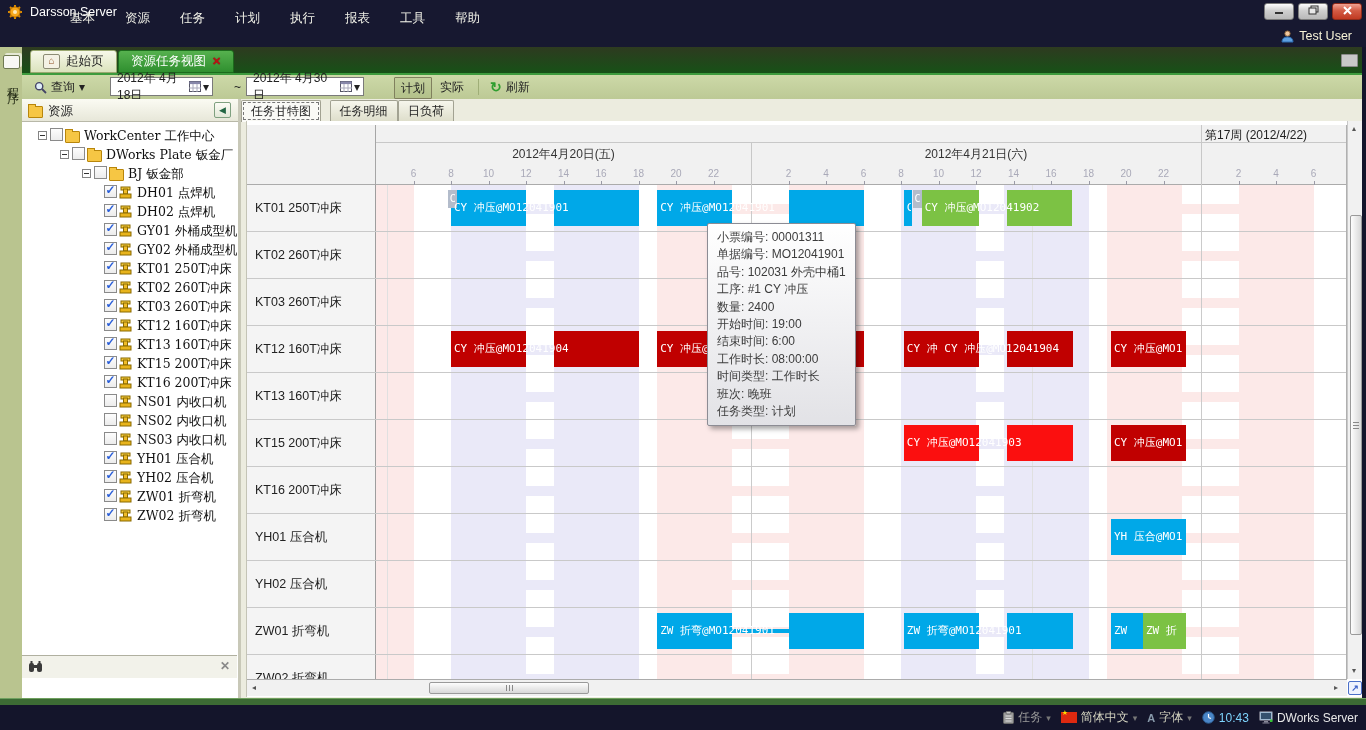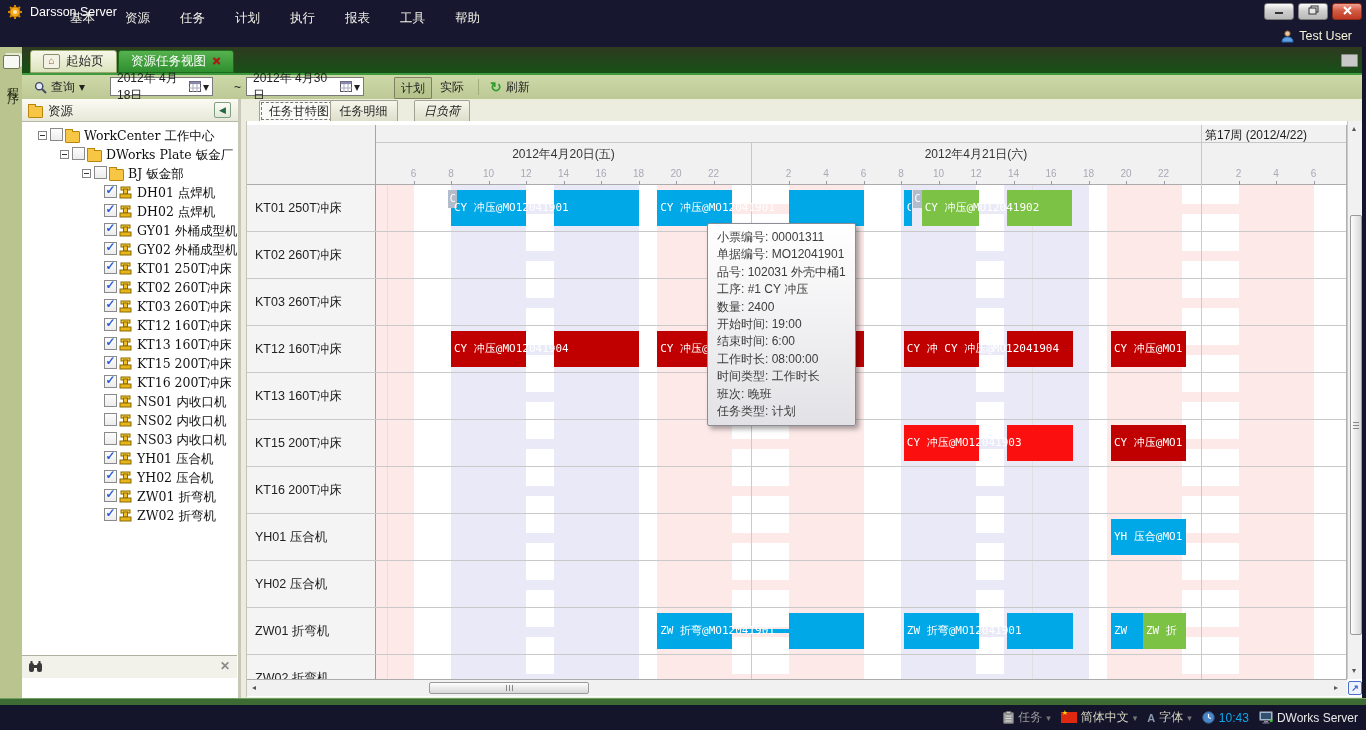--- a/index.html
+++ b/index.html
@@ -439,23 +439,23 @@
         <rect x="2.5" y="1" width="2" height="3" fill="#3a3a3a"></rect>
         <rect x="10.5" y="1" width="2" height="3" fill="#3a3a3a"></rect>
     </svg>
     <div class="abs" id="res-clear">✕</div>
   </div>
 </div>
 <div class="abs" style="left:238px;top:99px;width:3px;height:601px;background:#c8c8b8"></div>
 
 <div class="abs" id="main">
   <div id="viewtabs">
-      <div class="vtab active" style="left: 0; margin-left: 18px;">任务甘特图</div>
+      <div class="vtab active" style="left: 0;">任务甘特图</div>
       <div class="vtab" style="left: 88.5px;">任务明细</div>
-      <div class="vtab" style="left: 173px; font-style: italic;">日负荷</div>
+      <div class="vtab" style="left: 157px;">日负荷</div>
     </div>
 </div>
 
 <div class="abs" id="gantt">
   <div class="abs" id="ghead-bg"></div>
   <div class="abs" id="gcorner"></div>
   <div class="abs" id="weekline"></div>
   <div class="abs" id="weeklabel">第17周 (2012/4/22)</div>
   <div id="ghead-dyn"></div>
   <div class="abs" id="rows">
@@ -828,21 +828,21 @@
     <span style="color:#8899aa;font-weight:bold;font-size:11px">A</span>
     <span style="color:#d6d6c2">字体</span>
     <span class="caret" style="color:#777">▾</span>
   </div>
   <div class="sitem">
     <svg width="13" height="13" viewBox="0 0 13 13">
       <circle cx="6.5" cy="6.5" r="5.8" fill="#4a86c8" stroke="#2a5688"></circle>
       <line x1="6.5" y1="6.5" x2="6.5" y2="3" stroke="#fff" stroke-width="1.2"></line>
       <line x1="6.5" y1="6.5" x2="9" y2="7.5" stroke="#fff" stroke-width="1.2"></line>
     </svg>
-    <span style="color:#0ea5e9">10:43</span>
+    <span style="color:#7dd3fc">10:43</span>
   </div>
   <div class="sitem">
     <svg width="14" height="13" viewBox="0 0 14 13">
       <rect x="0.5" y="0.5" width="13" height="9" rx="1" fill="#9fb8d0" stroke="#667"></rect>
       <rect x="2" y="2" width="10" height="6" fill="#34506e"></rect>
       <rect x="5" y="10" width="4" height="1.5" fill="#889"></rect>
         <rect x="3.5" y="11.5" width="7" height="1" fill="#889"></rect>
       <rect x="11" y="8.5" width="2.5" height="2.5" fill="#35c435"></rect>
     </svg>
     <span style="color:#e8e8e8">DWorks Server</span>

